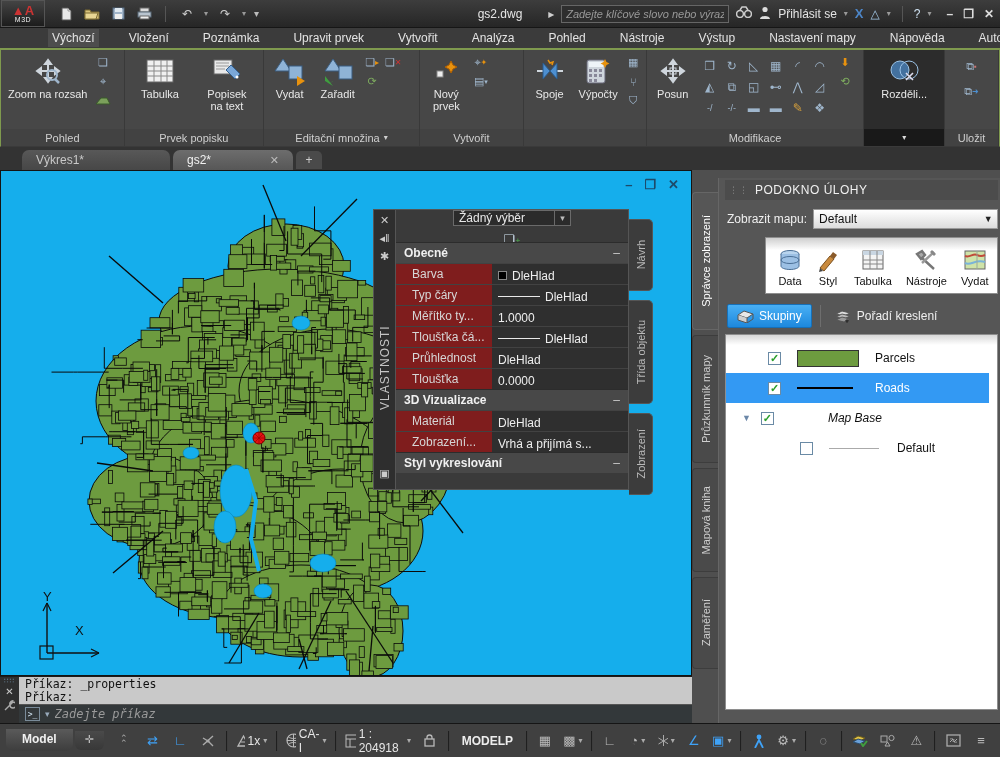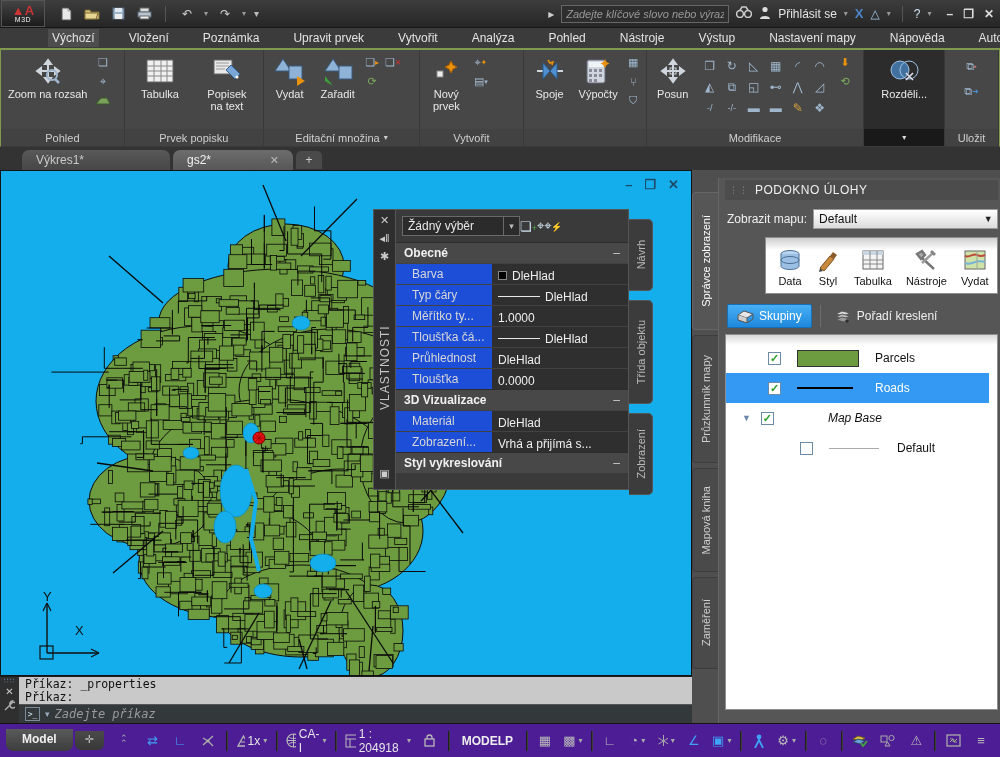--- a/index.html
+++ b/index.html
@@ -61,29 +61,29 @@
   .ucs-y { position:absolute; left:42px; top:418px; color:#111; font-size:13px; }
   .ucs-x { position:absolute; left:74px; top:452px; color:#111; font-size:13px; }
 
   
   .palette { position:absolute; left:372px; top:38px; width:256px; height:281px; display:flex; }
   .prail { width:22px; background:#2e2e2e; border:1px solid #555; border-right:none; display:flex; flex-direction:column; align-items:center; padding:4px 0; color:#ccc; }
   .prail .ri { height:18px; font-size:11px; }
   .vtext { writing-mode:vertical-rl; transform:rotate(180deg); white-space:nowrap; }
   .prail .vt { flex:1; display:flex; align-items:center; justify-content:center; color:#c5c5c5; font-size:12px; letter-spacing:1px; }
   .pbody { flex:1; background:#3a3a3a; border:1px solid #555; display:flex; flex-direction:column; overflow:hidden; }
-  .phead { height:32px; display:flex; align-items:center; padding:0 6px; }
+  .phead { height:32px; display:flex; align-items:center; gap:6px; padding:0 6px;flex-direction:column; }
   .pdrop { width:118px; height:20px; background:#2b2b2b; border:1px solid #6a6a6a; display:flex; align-items:center; color:#e8e8e8; font-size:12px; }
   .pdrop .txt { flex:1; padding:0 5px; }
   .pdrop .arr { width:16px; height:100%; border-left:1px solid #6a6a6a; display:flex; align-items:center; justify-content:center; font-size:9px; color:#bbb; }
   .ptool { color:#cfe0ee; font-size:13px; }
   .psec { height:21px; background:#484848; border-top:1px solid #2c2c2c; display:flex; align-items:center; padding:0 8px; color:#f0f0f0; font-weight:bold; font-size:12px; }
   .psec .min { margin-left:auto; color:#ccc; font-weight:normal; }
   .prow { height:21px; display:flex; border-top:1px solid #424242; font-size:12px; }
-  .prow .pl { width:96px; background:#1d4ed8; color:#d6d6d6; padding:3px 0 0 16px; white-space:nowrap; overflow:hidden; }
+  .prow .pl { width:96px; background:#7f1d1d; color:#d6d6d6; padding:3px 0 0 16px; white-space:nowrap; overflow:hidden; }
   .prow .pv { flex:1; background:#2f2f2f; color:#eee; padding:3px 0 0 6px; display:flex; align-items:center; gap:5px; white-space:nowrap; overflow:hidden; }
   .swatch { width:9px; height:9px; background:#000; border:1px solid #888; display:inline-block; }
   .lineswatch { width:42px; border-top:1.5px solid #e8e8e8; display:inline-block; }
   .ptabs { position:absolute; left:256px; top:10px; width:24px; display:flex; flex-direction:column; gap:9px; }
   .ptab { background:#3c3c3c; border:1px solid #555; border-left:none; border-radius:0 5px 5px 0; color:#b9b9b9; font-size:11px; display:flex; align-items:center; justify-content:center; padding:10px 0; }
 
   
   .taskpane { flex:1; display:flex; padding-top:8px; }
   .tp-tabs { width:26px; display:flex; flex-direction:column; gap:5px; padding-top:14px; }
   .tp-tab { border:1px solid #3d3d3d; border-right:none; border-radius:4px 0 0 4px; color:#cfcfcf; font-size:11px; display:flex; align-items:center; justify-content:center; padding:14px 0; background:#4a4a4a; }
@@ -116,37 +116,38 @@
   .cmdrail .g { color:#7fa6c4; font-size:7px; letter-spacing:1px; line-height:5px; }
   .cmd-right { flex:1; display:flex; flex-direction:column; }
   .cmdhist { flex:1; background:#c9c9c9; color:#111; font-family:"DejaVu Sans Mono",monospace; font-size:11.5px; padding:1px 0 0 6px; line-height:13px; }
   .cmdinput { height:21px; background:#33383a; display:flex; align-items:center; gap:5px; padding-left:6px; border-top:1px solid #555; }
   .chip { width:15px; height:14px; border:1px solid #7a8b99; color:#cfe2f0; font-size:8px; display:flex; align-items:center; justify-content:center; font-family:"DejaVu Sans Mono",monospace; }
   .cmdinput .arr { color:#9ab; font-size:9px; }
   .cmdfield { flex:1; background:transparent; border:none; outline:none; color:#86efac; font-family:"DejaVu Sans Mono",monospace; font-size:12px; font-style:italic; }
   .cmdfield::placeholder { color:#9a9a9a; font-style:italic; }
 
   
-  .statusbar { height:34px; background:#4c1d95; border-top:1px solid #151515; display:flex; align-items:center; padding:0 6px; gap:2px; }
+  .statusbar { height:34px; background:#404040; border-top:1px solid #151515; display:flex; align-items:center; padding:0 6px; gap:2px; }
   .modeltab { background:linear-gradient(#5a5a5a,#3d3d3d); border-radius:0 0 7px 7px; color:#f0f0f0; font-weight:bold; font-size:12px; padding:3px 16px 5px 16px; margin-top:-1px; }
   .plustab { background:linear-gradient(#4a4a4a,#383838); border-radius:0 0 6px 6px; color:#bbb; padding:2px 10px 4px 10px; margin-top:-1px; font-size:11px; }
   .chev { color:#aaa; margin:0 10px 0 14px; font-size:9px; line-height:5px; text-align:center; }
   .sbi { min-width:26px; height:24px; display:flex; align-items:center; justify-content:center; gap:3px; color:#b9b9b9; font-size:13px; padding:0 4px; }
   .sbi.blue { color:#3fa2f7; }
   .sbi .lbl { color:#e6e6e6; font-size:12px; }
   .sbi .da { font-size:8px; color:#aaa; }
   .sbsep { width:1px; height:20px; background:#1f1f1f; margin:0 3px; box-shadow:1px 0 0 #3d3d3d; }
   .sbtext { color:#ededed; font-size:12px; font-weight:bold; padding:0 8px; }
 </style>
 </head>
 <body>
 
 <div class="win">
 
   <div class="titlebar">
+    <div class="ttl">gs2.dwg</div>
     <div class="appbtn">
       <span class="alogo">▲A</span>
       <span class="m3d">M3D</span>
     </div>
     <div class="qat">
       <span class="qi">
           <svg width="13" height="14">
             <path d="M2 1h6l3 3v9H2z" fill="#e8e8e8" stroke="#555"></path>
             <path d="M8 1v3h3" fill="none" stroke="#999"></path>
           </svg>

